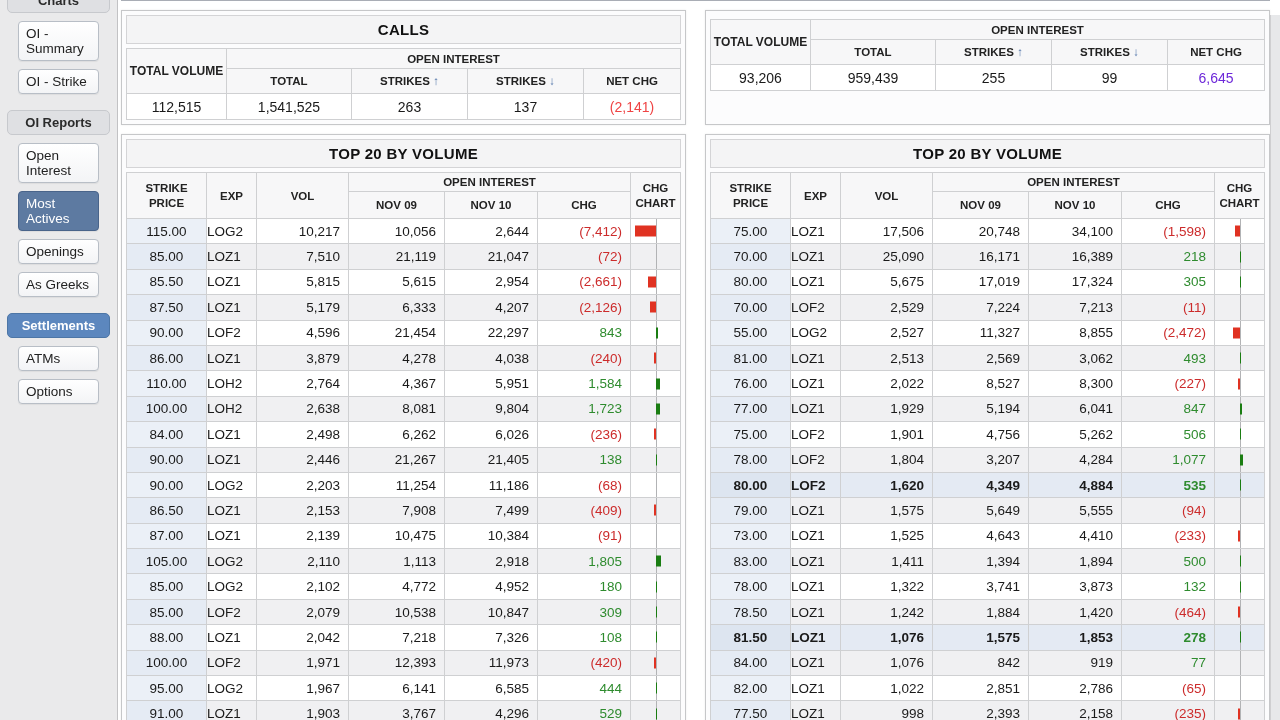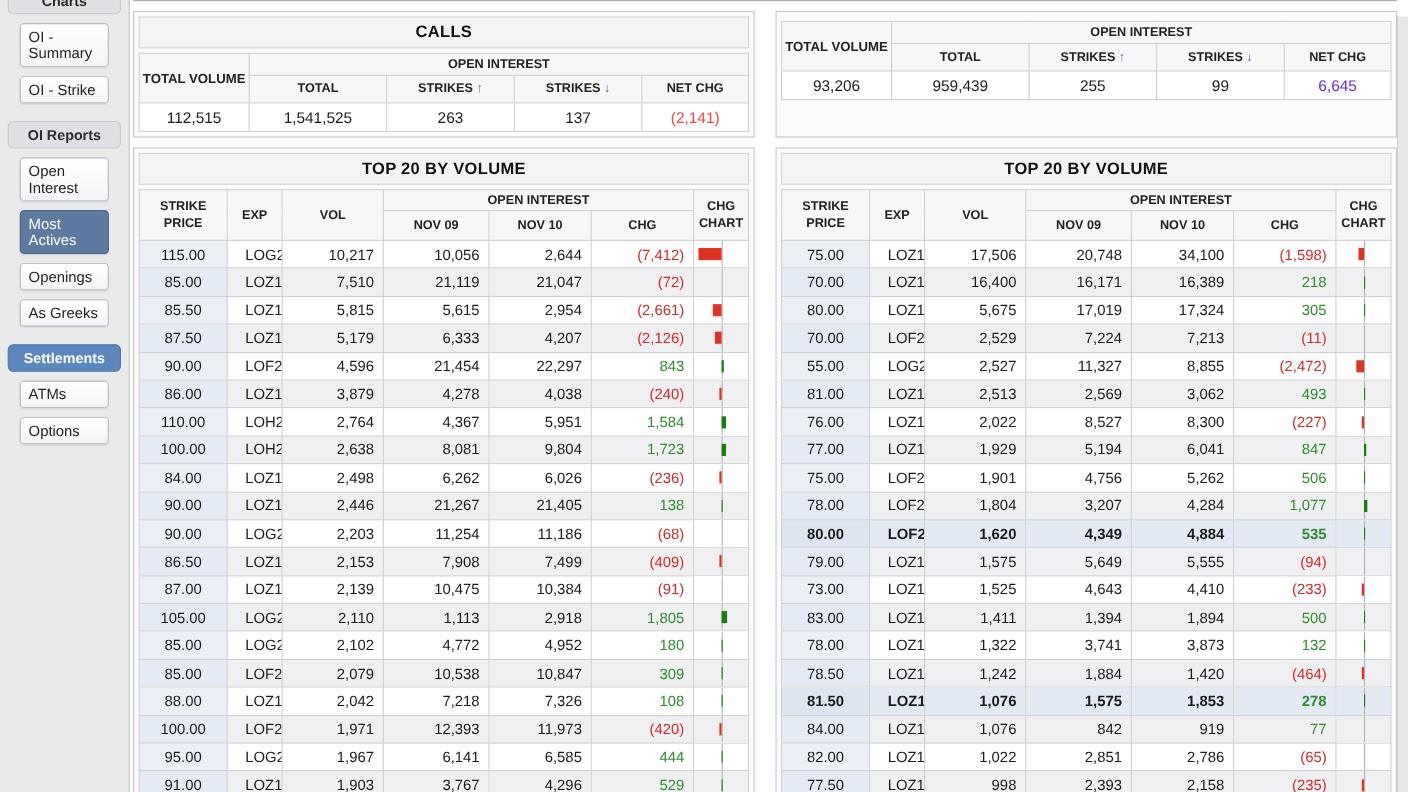--- a/index.html
+++ b/index.html
@@ -44,21 +44,21 @@
   .summary-table th.tv{background:#f7f7f8;font-size:12px;white-space:normal;line-height:1.35}
 
   
   .t20 thead th.group{height:19px}
   .t20 thead th.sub{height:27px}
   .t20 thead th.twol{white-space:normal;line-height:1.25}
   .t20 td{font-size:13.5px;height:25.4px;padding:0 8px;background:#fff}
   .t20 tr.alt td{background:#f0f0f2}
   .t20 td.strike{background:var(--strikebg,#ebf0f7);text-align:center;padding:0 2px}
   .t20 tr.alt td.strike{background:#e5ebf4}
-  .t20 td.exp{text-align:left;padding:0 16px}
+  .t20 td.exp{text-align:left;padding:0 0}
   .t20 td.num{text-align:right}
   .t20 td.neg{color:var(--neg,#cc2b2b)}
   .t20 td.pos{color:var(--pos,#2e8b2e)}
   .t20 tr.hl td{background:var(--hlbg,#e4eaf3);font-weight:bold}
   .t20 tr.hl td.strike{background:#dde5f0}
   .t20 td.chart{position:relative;padding:0}
   .axis{position:absolute;left:50%;top:0;bottom:0;width:1px;background:#b2b3b5}
   .bar{position:absolute;top:50%;transform:translateY(-50%);height:11px}
   .bar.neg{right:50%;background:var(--barneg,#e03222)}
   .bar.pos{left:50%;background:var(--barpos,#1a7d12)}
@@ -462,21 +462,21 @@
                 <td class="num">34,100</td>
                 <td class="num neg">(1,598)</td>
                 <td class="chart">
                   <div class="axis"></div>
                   <div class="bar neg" style="width: 4.5px;"></div>
                 </td>
               </tr>
               <tr class="alt">
                 <td class="strike">70.00</td>
                 <td class="exp">LOZ1</td>
-                <td class="num">16,400</td>
+                <td class="num">25,090</td>
                 <td class="num">16,171</td>
                 <td class="num">16,389</td>
                 <td class="num pos">218</td>
                 <td class="chart">
                   <div class="axis"></div>
                   <div class="bar pos" style="width: 1.5px;"></div>
                 </td>
               </tr>
               <tr class="">
                 <td class="strike">80.00</td>

